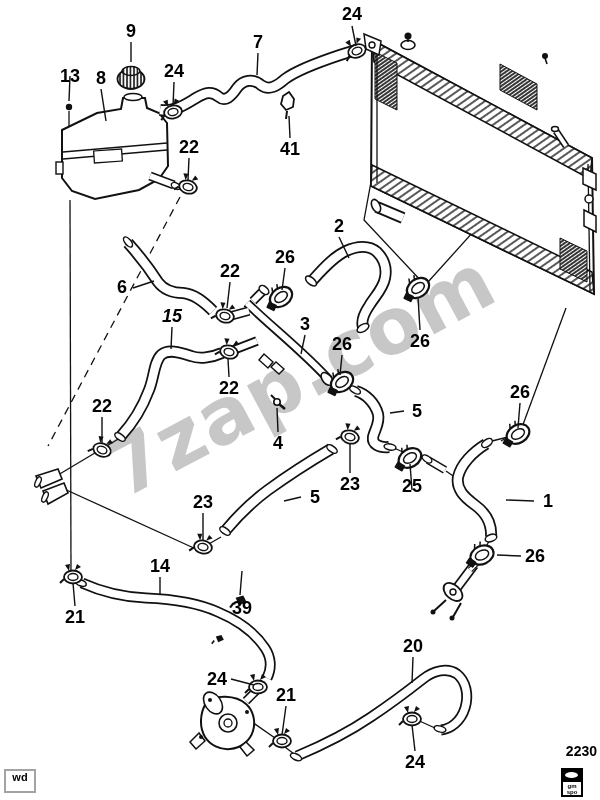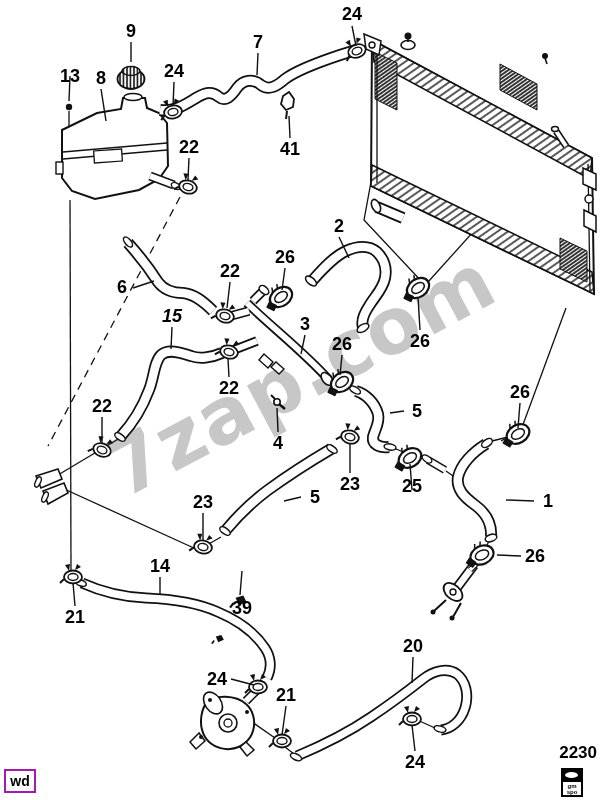--- a/index.html
+++ b/index.html
@@ -7,23 +7,23 @@
          font-family:"Liberation Sans",sans-serif;}
   .watermark{position:absolute;left:70px;top:330px;width:460px;text-align:center;
              transform:rotate(-28deg);font-size:78px;font-weight:700;color:#c7c7c7;
              font-family:"DejaVu Sans",sans-serif;letter-spacing:1px;z-index:0;user-select:none;}
   svg.art{position:absolute;left:0;top:0;z-index:1;}
   .callout-layer{position:absolute;inset:0;z-index:2;padding-left:32px;}
   .callout{position:absolute;transform:translate(-50%,-50%);font-size:18px;font-weight:700;
            color:#000;white-space:nowrap;}
   .doc-code{position:absolute;top:4px;right:18px;font-size:15.5px;font-weight:700;color:#000;
             word-spacing:6px;z-index:2;}
-  .page-num{position:absolute;top:743px;right:3px;font-size:17px;font-weight:700;color:#000;z-index:2;}
-  .wd-box{position:absolute;left:4px;top:769px;width:28px;height:20px;border:2px solid #a21caf;
-          display:flex;align-items:center;justify-content:center;font-size:14px;font-weight:700;z-index:2;}
+  .page-num{position:absolute;top:743px;right:3px;font-size:14px;font-weight:700;color:#000;z-index:2;}
+  .wd-box{position:absolute;left:4px;top:769px;width:28px;height:20px;border:2px solid #a3a3a3;
+          display:flex;justify-content:center;font-size:11px;font-weight:700;z-index:2;}
   .gm-box{position:absolute;left:561px;top:768px;width:22px;height:29px;border:2px solid #000;
           background:#fff;z-index:2;box-sizing:border-box;}
   .gm-top{height:11px;background:#000;position:relative;}
   .gm-ellipse{position:absolute;left:2px;top:2px;width:13px;height:6px;background:#fff;border-radius:50%;}
   .gm-bot{height:14px;border-top:1px solid #000;display:flex;flex-direction:column;align-items:center;
           justify-content:center;font-size:6px;font-weight:700;line-height:6px;color:#000;}
 </style>
 </head>
 <body>
 

